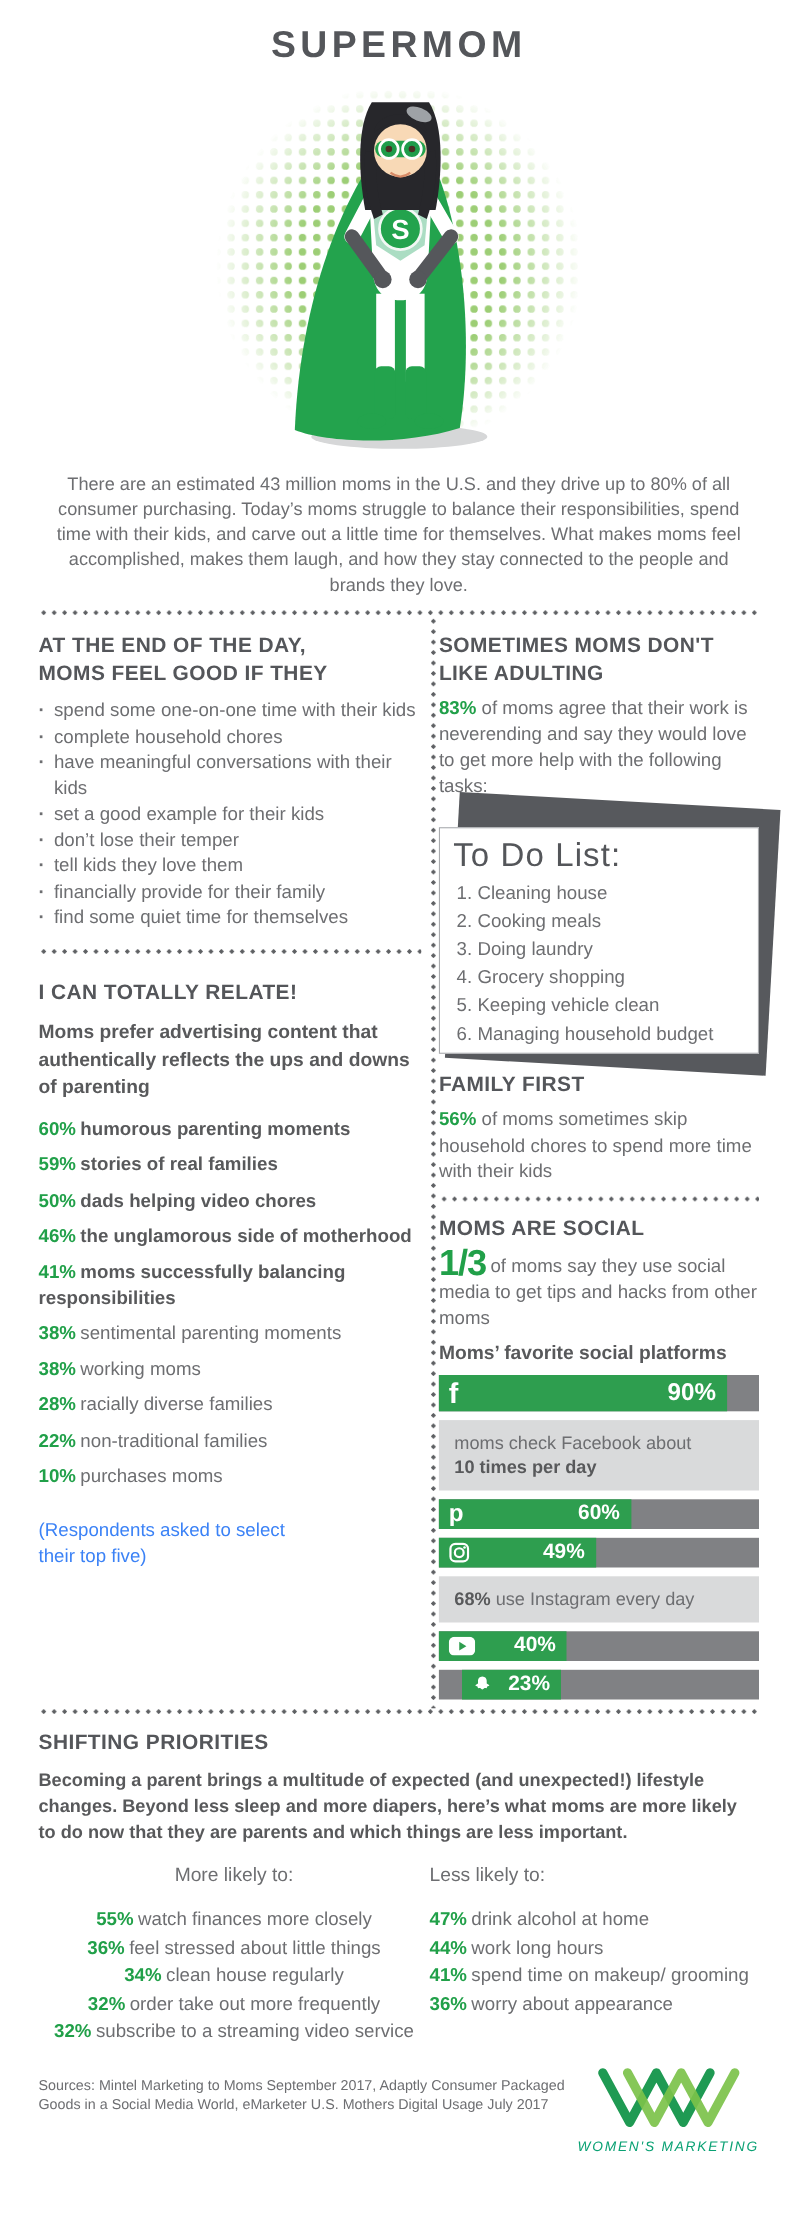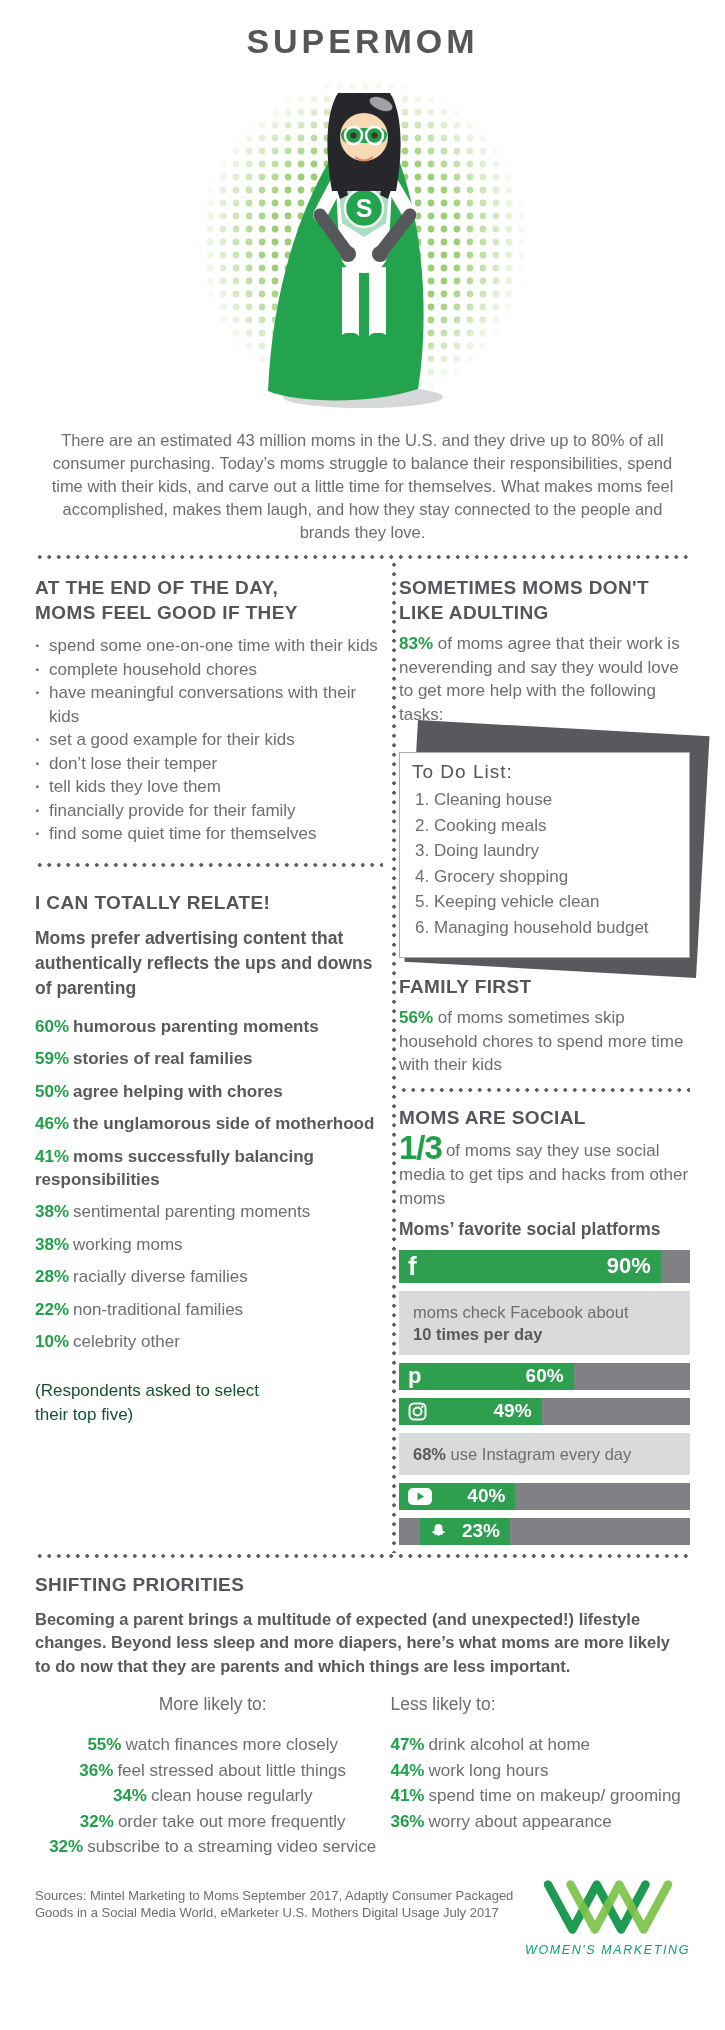--- a/index.html
+++ b/index.html
@@ -28,31 +28,31 @@
   ul.blist { list-style:none; margin-top:9px; }
   ul.blist li { position:relative; padding-left:14px; color:#6D6E71; font-size:17px; line-height:23.5px; }
   ul.blist li::before { content:"·"; position:absolute; left:0; top:0; color:#6D6E71; font-weight:700; }
   .col-left .dots-h { margin-top:16px; }
 
   .bold-para { margin-top:11px; color:#58595B; font-weight:700; font-size:17.5px; line-height:25px; }
   .stats { margin-top:14px; }
   .stat { margin-bottom:9.5px; font-size:17px; line-height:23px; color:#6D6E71; }
   .stat .pct { color:#21A049; font-weight:700; margin-right:4px; }
   .stat .txt.strong { color:#58595B; font-weight:700; }
-  .note { margin-top:26px; width:250px; color:#14532d; font-size:17px; line-height:24px; }
+  .note { margin-top:26px; width:250px; color:#3b82f6; font-size:17px; line-height:24px; }
 
   .stat-para { margin-top:7px; color:#6D6E71; font-size:17px; line-height:23.5px; }
   .stat-para .pct { color:#21A049; font-weight:700; }
 
   .todo-wrap { position:relative; margin-top:26px; height:206px; }
   .todo-sheet { position:absolute; top:-24px; left:12px; right:-13px; bottom:-12px;
                 background:#57595D; transform:rotate(3.2deg); }
   .todo-card { position:relative; background:#fff; border:1px solid #A9ABAE; height:100%;
                padding:8px 12px; }
-  .todo-title { font-size:19px; color:#54565A; letter-spacing:1px; }
+  .todo-title { font-size:30px; color:#54565A; letter-spacing:1px; }
   .todo-card ol { margin:4px 0 0 22px; color:#6D6E71; font-size:17px; line-height:25.5px; }
 
   .col-right .dots-h { margin-top:10px; }
 
   .fraction-para { margin-top:6px; color:#6D6E71; font-size:17px; line-height:24px; }
   .fraction-para .frac { color:#21A049; font-weight:700; font-size:33px; vertical-align:-3px;
                          margin-right:4px; letter-spacing:-1px; }
   .subhead { margin-top:8px; color:#58595B; font-weight:700; font-size:17.5px; }
 
   .bars { margin-top:10px; }
@@ -161,28 +161,28 @@
         <li>financially provide for their family</li>
         <li>find some quiet time for themselves</li>
       </ul>
       <div class="dots-h"></div>
 
       <h2 class="sec" style="margin-top:22px;">I CAN TOTALLY RELATE!</h2>
       <p class="bold-para">Moms prefer advertising content that authentically reflects the ups and downs of parenting</p>
       <div class="stats">
         <div class="stat"><span class="pct">60%</span><span class="txt strong">humorous parenting moments</span></div>
         <div class="stat"><span class="pct">59%</span><span class="txt strong">stories of real families</span></div>
-        <div class="stat"><span class="pct">50%</span><span class="txt strong">agree helping with chores</span></div>
+        <div class="stat"><span class="pct">50%</span><span class="txt strong">dads helping video chores</span></div>
         <div class="stat"><span class="pct">46%</span><span class="txt strong">the unglamorous side of motherhood</span></div>
         <div class="stat"><span class="pct">41%</span><span class="txt strong">moms successfully balancing responsibilities</span></div>
         <div class="stat"><span class="pct">38%</span><span class="txt">sentimental parenting moments</span></div>
         <div class="stat"><span class="pct">38%</span><span class="txt">working moms</span></div>
         <div class="stat"><span class="pct">28%</span><span class="txt">racially diverse families</span></div>
         <div class="stat"><span class="pct">22%</span><span class="txt">non-traditional families</span></div>
-        <div class="stat"><span class="pct">10%</span><span class="txt">celebrity other</span></div>
+        <div class="stat"><span class="pct">10%</span><span class="txt">purchases moms</span></div>
       </div>
       <p class="note">(Respondents asked to select their top five)</p>
     </div>
 
     <div class="dots-v"></div>
 
     <div class="col-right">
       <h2 class="sec"><span>SOMETIMES MOMS DON'T</span><br><span>LIKE ADULTING</span></h2>
       <p class="stat-para"><span class="pct">83%</span> <span>of moms agree that their work is neverending and say they would love to get more help with the following tasks:</span></p>
 

